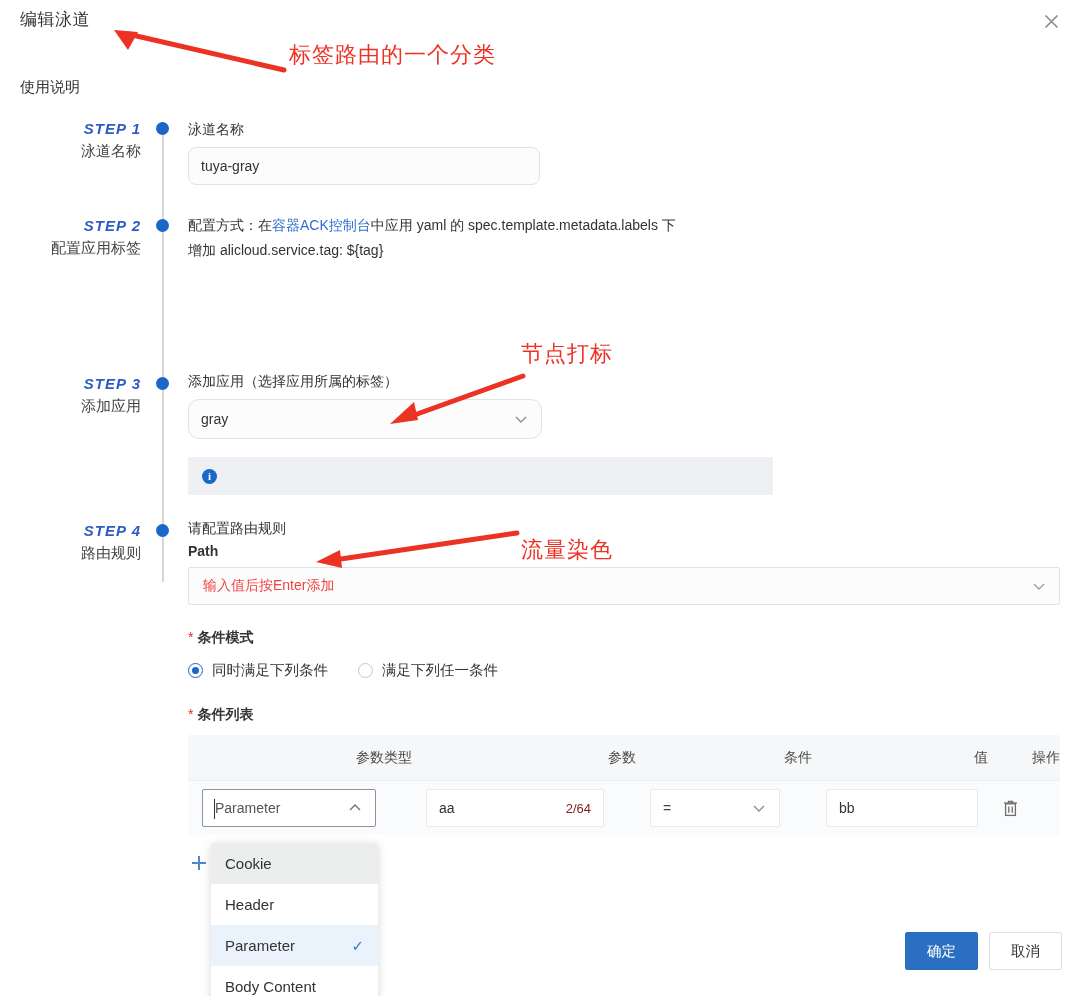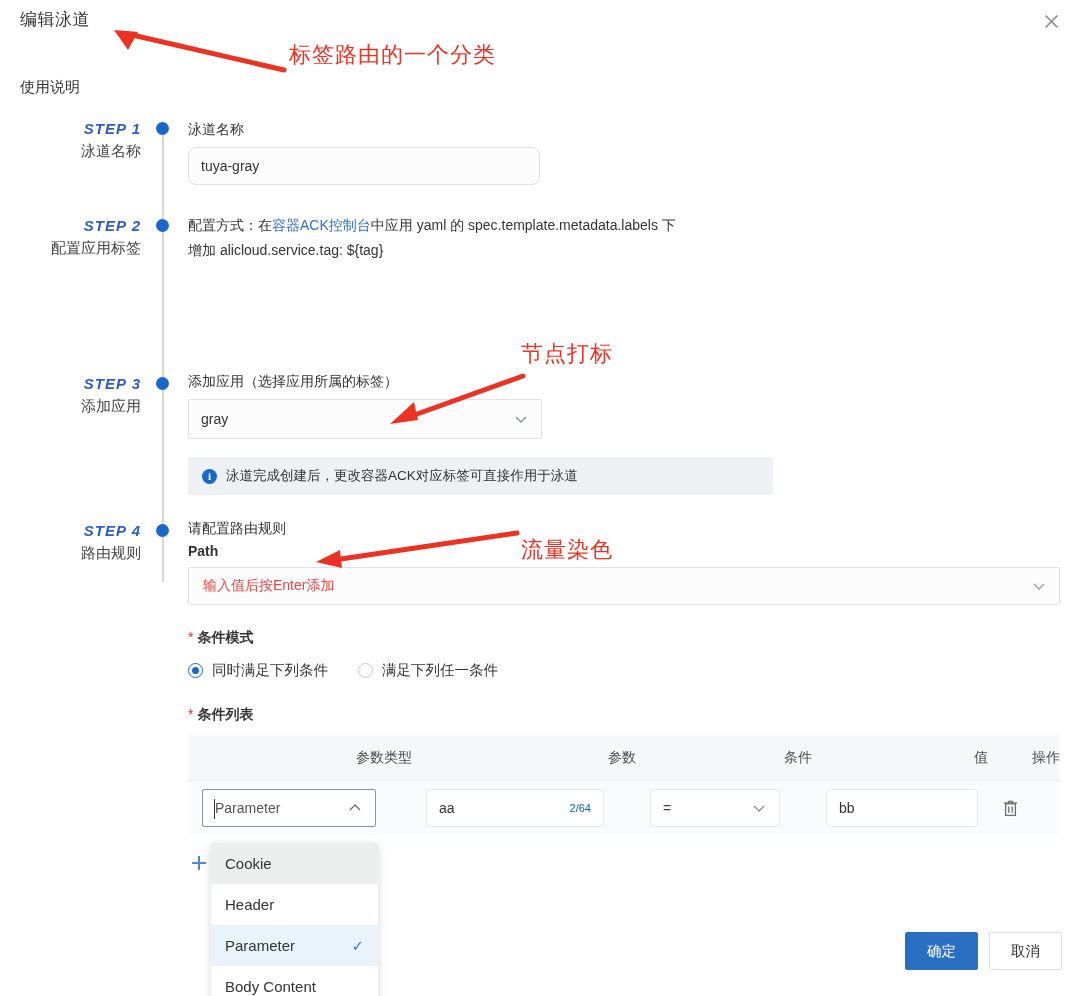--- a/index.html
+++ b/index.html
@@ -112,21 +112,21 @@
     outline: none;
     display: flex;
     align-items: center;
   }
   .select-box {
     position: relative;
     width: 354px;
     height: 40px;
     border: 1px solid #e0e2e5;
     background: #fcfcfd;
-    border-radius: 2px;
+    border-radius: 11px;
     display: flex;
     align-items: center;
     padding: 0 34px 0 12px;
     font-size: 14px;
     color: #333;
     cursor: pointer;
   }
   .chev {
     position: absolute;
     right: 12px; top: 50%;
@@ -271,21 +271,21 @@
     width: 178px; height: 38px;
     border: 1px solid #e8eaec;
     background: #fff;
     border-radius: 2px;
     display: flex; align-items: center;
     padding: 0 12px;
     font-size: 14px; color: #333;
   }
   .cell-counter {
     position: absolute; right: 12px;
-    font-size: 11px; color: #0369a1;
+    font-size: 13px; color: #7f1d1d;
   }
   .cell-select {
     position: relative;
     width: 130px; height: 38px;
     border: 1px solid #e8eaec;
     background: #fff;
     border-radius: 2px;
     display: flex; align-items: center;
     padding: 0 28px 0 12px;
     font-size: 14px; color: #444;
@@ -428,21 +428,20 @@
       <div class="select-box">
         <span>gray</span>
         <span class="chev">
           <svg width="16" height="16" viewBox="0 0 16 16">
               <path d="M3 6 L8 11 L13 6" stroke="#8a9099" stroke-width="1.4" fill="none"></path>
             </svg>
         </span>
       </div>
       <div id="info-banner">
         <span class="info-icon">i</span>
-        <span>泳道完成创建后，更改容器ACK对应标签可直接作用于泳道</span>
       </div>
     </div>
   </div>
 
   <div class="step-row" style="top:402px;">
     <div class="step-left">
       <span class="step-num">STEP 4</span>
       <span class="step-name">路由规则</span>
     </div>
     <div class="step-dot"></div>

